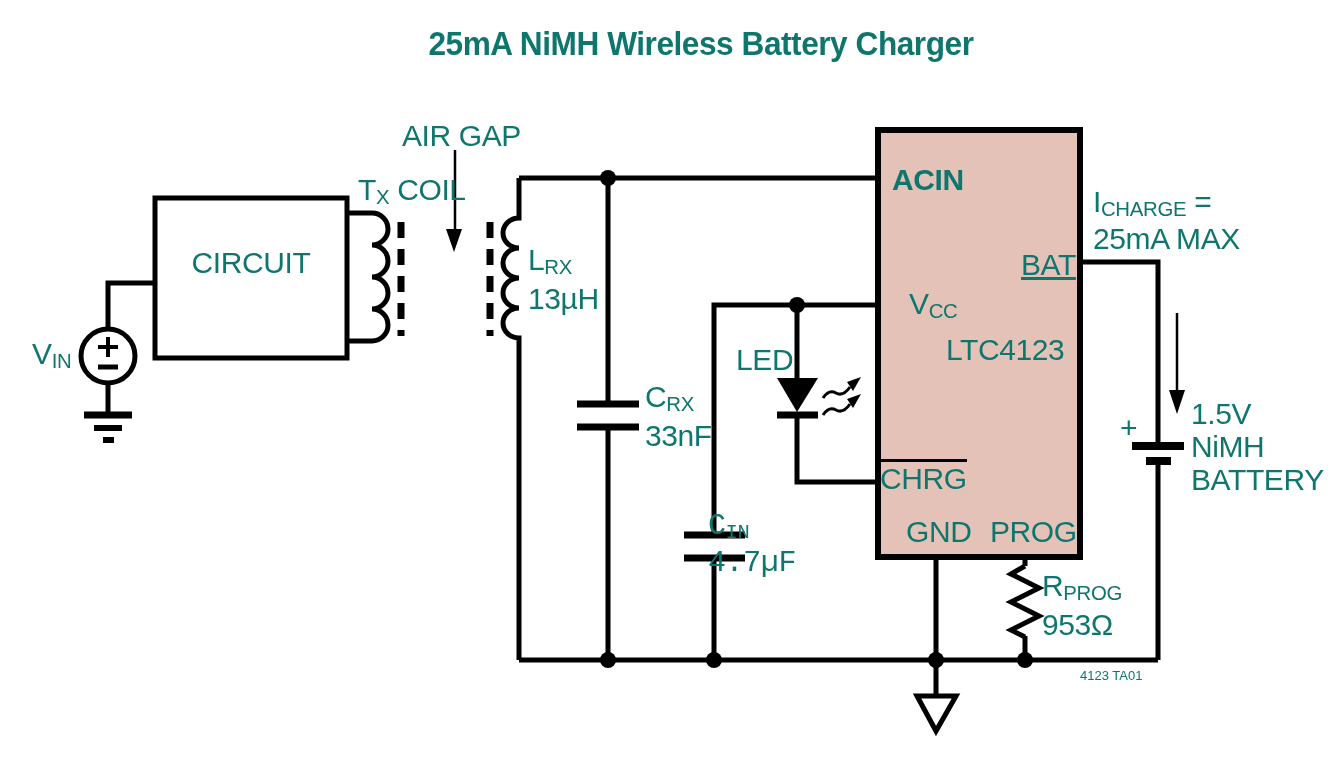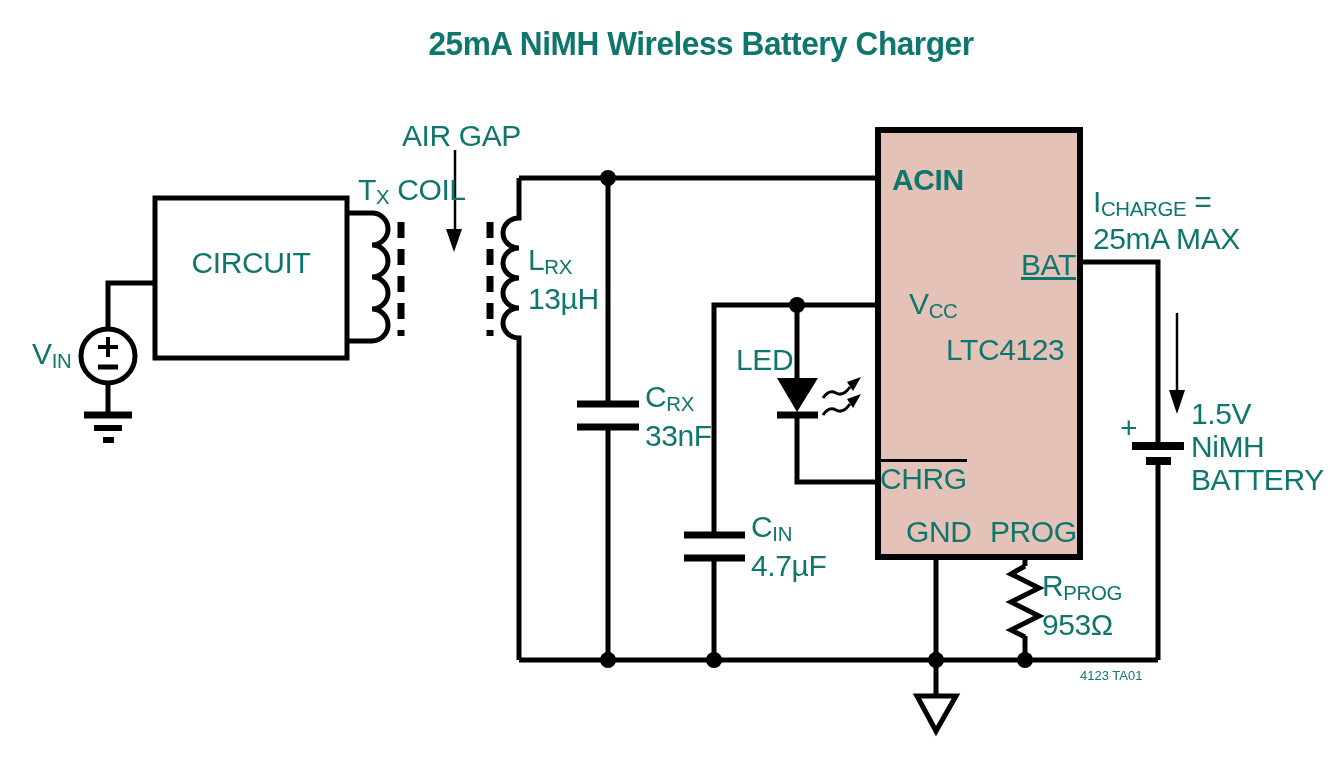--- a/index.html
+++ b/index.html
@@ -161,21 +161,21 @@
 
   <div class="lbl two-line" style="left:645px;top:381px;">
     <div><span>C</span><sub>RX</sub></div>
     <div>33nF</div>
   </div>
 
   <div class="lbl" style="left:736px;top:342px;">
     <span>LED</span>
   </div>
 
-  <div class="lbl two-line" style="left:751px;top:511px;">
+  <div class="lbl two-line" style="left:708px;top:511px;font-family:Liberation Mono, monospace;">
     <div><span>C</span><sub>IN</sub></div>
     <div>4.7µF</div>
   </div>
 
   <div class="lbl" style="left:892px;top:162px;font-weight:bold;">
     <span>ACIN</span>
   </div>
   <div class="lbl" style="left:889px;top:286px;margin-left:20px;">
     <span>V</span><sub>CC</sub>
   </div>

